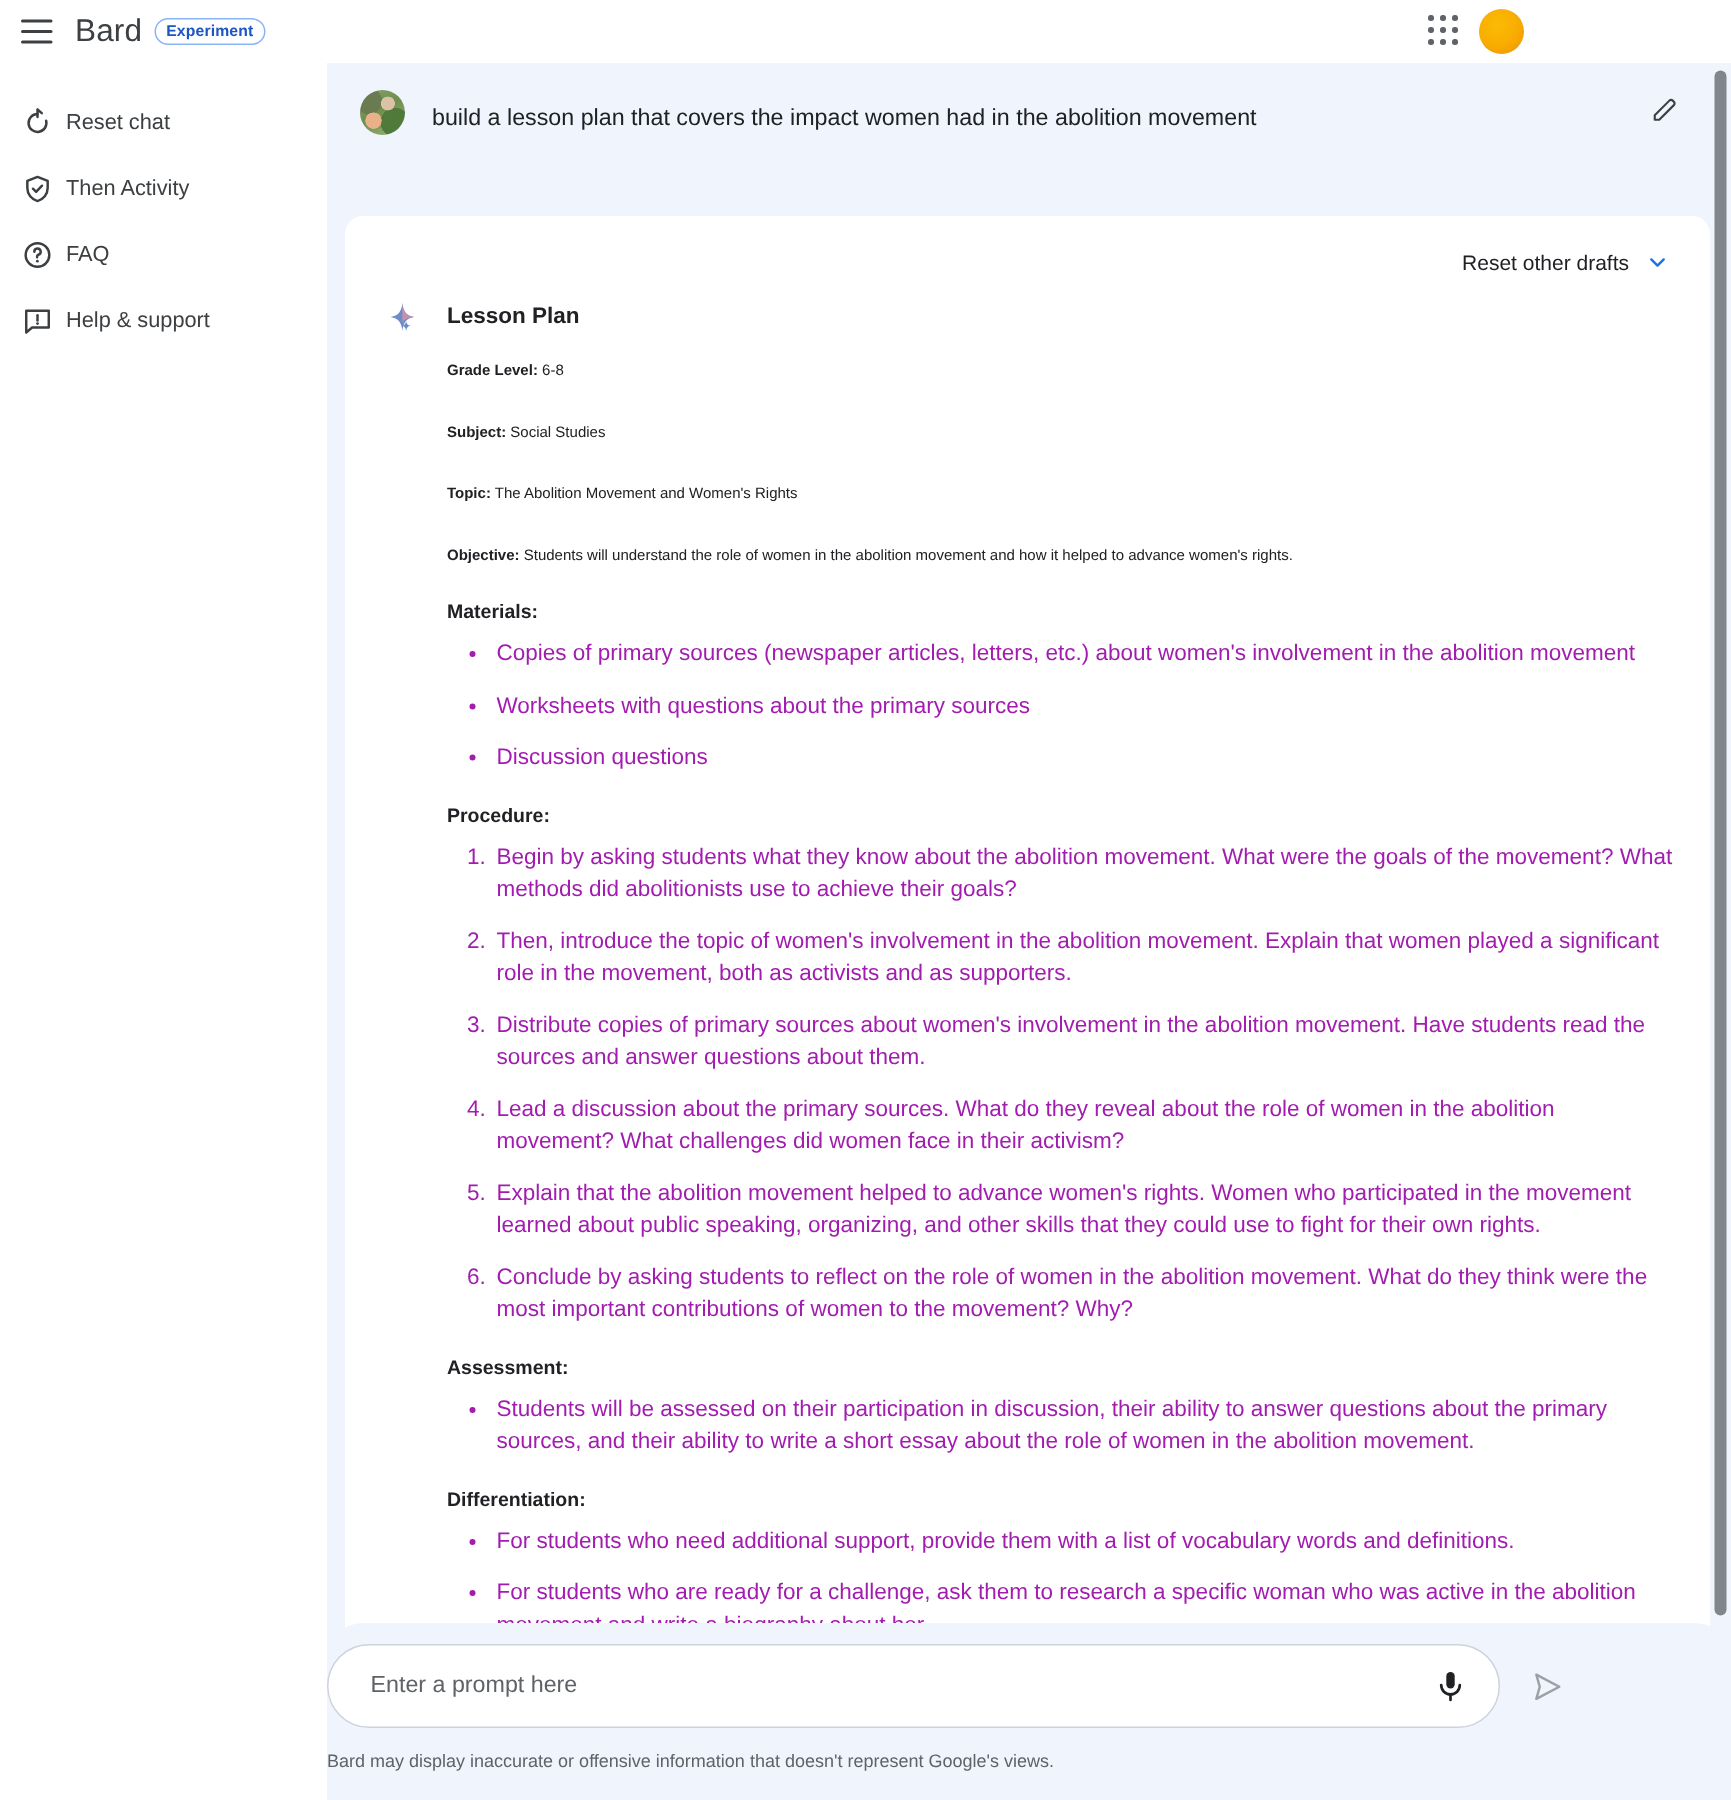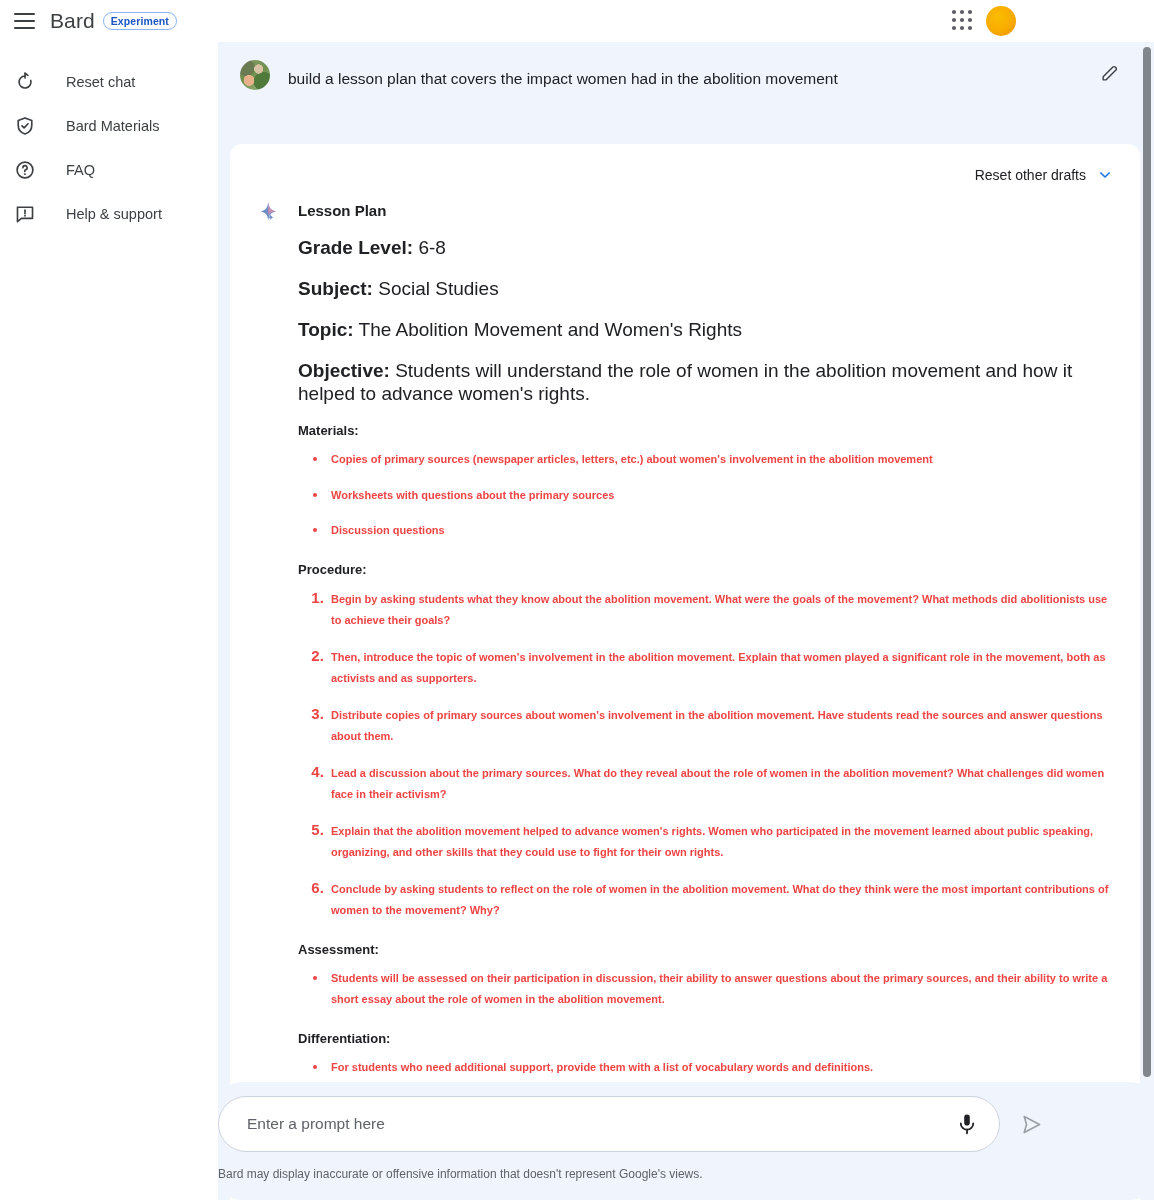--- a/index.html
+++ b/index.html
@@ -51,21 +51,21 @@
     margin-right: -16px; cursor: pointer;
   }
 
   
   .sidebar {
     position: absolute; top: 42px; left: 0; width: 218px; height: 1158px;
     background: #ffffff; padding-top: 18px;
   }
   .side-item {
     display: flex; align-items: center; height: 44px;
-    padding-left: 14px; gap: 30px; cursor: pointer; color: #3c4043;
+    padding-left: 14px; gap: 8px; cursor: pointer; color: #3c4043;
   }
   .side-item .lbl { font-size: 14.5px; color: #3c4043; }
   .side-ico { width: 22px; height: 22px; flex: 0 0 22px; color: #3c4043; display:block; }
 
   
   .chat-panel {
     position: absolute; left: 218px; top: 42px;
     width: 936px; height: 1158px; background: #f0f4fc;
   }
 
@@ -106,29 +106,28 @@
   .chev { color: #1a73e8; display: block; }
 
   .resp-body { position: relative; padding-left: 46px; padding-top: 10px; }
   .bard-spark {
     position: absolute; left: 4px; top: 10px; width: 26px; height: 26px;
   }
   .resp-title {
     font-size: 15px; font-weight: 700; color: #202124; line-height: 22px;
     margin: 0 0 14px 0;
   }
-  .kv { font-size: 19px; color: #202124; line-height: 23px; margin: 0 0 18px 0; }
+  .kv { font-size: 10px; color: #202124; line-height: 23px; margin: 0 0 18px 0; }
   .kv b { font-weight: 700; }
   .sec-h { font-size: 13px; font-weight: 700; color: #202124; margin: 0 0 10px 0; }
 
   ul.blist, ol.nlist { margin: 0 0 18px 0; padding-left: 30px; }
   ul.blist li, ol.nlist li {
-    font-size: 11px; color: #ef4444; line-height: 21.5px; margin-bottom: 13px;
+    font-size: 15px; color: #a21caf; line-height: 21.5px; margin-bottom: 13px;
     padding-left: 3px;
-    font-weight: bold;
   }
   ul.blist li::marker { font-size: 13px; }
   ol.nlist li::marker { font-size: 15px; }
   ul.blist li:last-child, ol.nlist li:last-child { margin-bottom: 0; }
   .blk { margin-bottom: 20px; }
 
   .actions-row {
     display: flex; align-items: center; margin-top: 26px;
     padding-left: 46px; position: relative;
   }
@@ -221,21 +220,21 @@
       <path d="M12 2.2v5.4M12 2.2l3.1 2.6" stroke-linecap="round" stroke-linejoin="round" fill="none"></path>
     </svg>
     <span class="lbl">Reset chat</span>
   </div>
 
   <div class="side-item">
     <svg class="side-ico" viewBox="0 0 24 24" fill="none" stroke="currentColor" stroke-width="1.8">
       <path d="M12 3.2 4.6 6.1v5.2c0 4.6 3.1 8.3 7.4 9.5 4.3-1.2 7.4-4.9 7.4-9.5V6.1L12 3.2z" stroke-linejoin="round"></path>
       <path d="m8.7 11.8 2.3 2.3 4.3-4.5" stroke-linecap="round" stroke-linejoin="round"></path>
     </svg>
-    <span class="lbl">Bard Materials</span>
+    <span class="lbl">Then Activity</span>
   </div>
 
   <div class="side-item">
     <svg class="side-ico" viewBox="0 0 24 24" fill="none" stroke="currentColor" stroke-width="1.8">
       <circle cx="12" cy="12" r="8.6"></circle>
       <path d="M9.7 9.6a2.3 2.3 0 1 1 2.9 2.2c-.6.2-.9.7-.9 1.4v.5" stroke-linecap="round"></path>
       <circle cx="11.9" cy="16.5" r="1" fill="currentColor" stroke="none"></circle>
     </svg>
     <span class="lbl">FAQ</span>
   </div>

